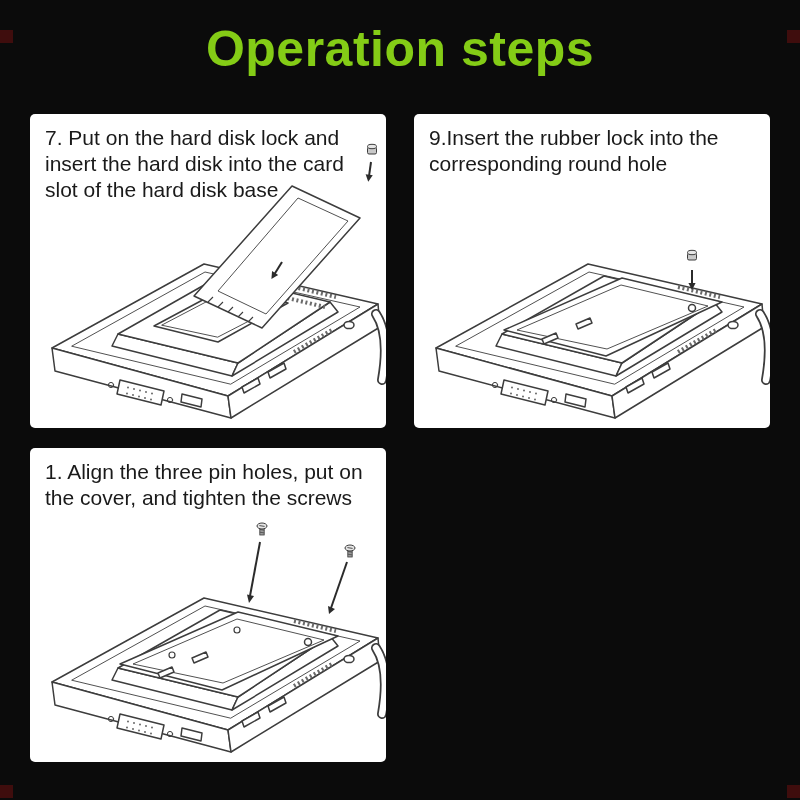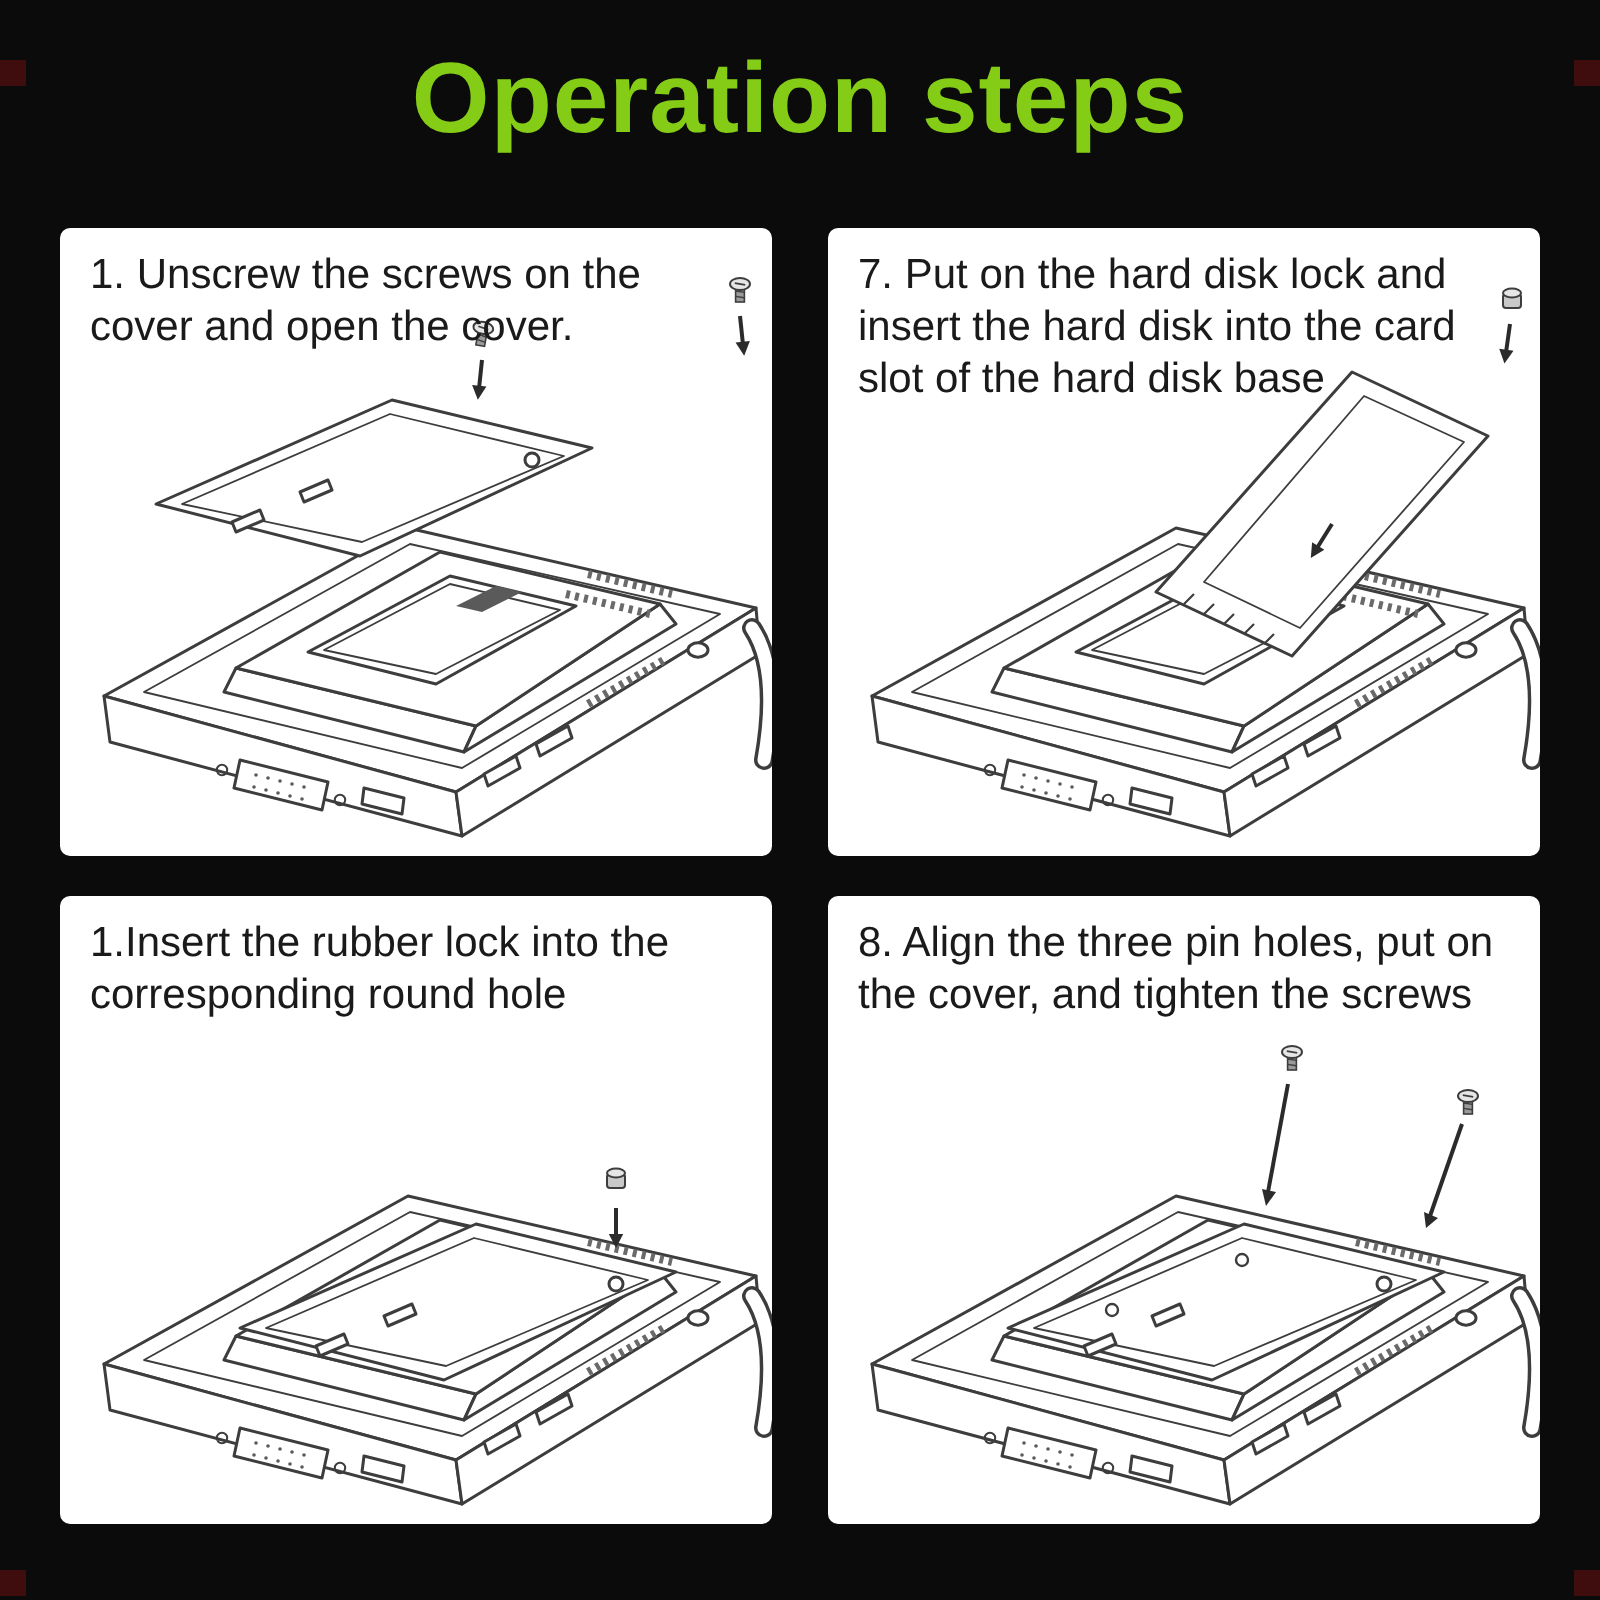--- a/index.html
+++ b/index.html
@@ -111,59 +111,48 @@
 
       <g id="arrowDown">
         <path d="M0,0 L0,15" stroke="#2b2b2b" stroke-width="2" fill="none"></path>
         <path d="M-3.6,13 L0,20 L3.6,13 Z" fill="#2b2b2b" stroke="none"></path>
       </g>
     </defs>
   </svg>
 
   <div class="grid">
 
-    <div class="panel">
-      <div class="panel-text">1. Unscrew the screws on the cover and open the cover.</div>
-      <svg class="panel-svg" viewBox="0 0 356 314" preserveAspectRatio="none" aria-hidden="true">
-        <use href="#dock" transform="translate(2,42)"></use>
-        <use href="#coverPlate" transform="translate(48,86)"></use>
-        <use href="#screwIcon" transform="translate(340,26)"></use>
-        <use href="#arrowDown" transform="translate(340,44) rotate(-6)"></use>
-        <use href="#screwIcon" transform="translate(212,48) rotate(10)"></use>
-        <use href="#arrowDown" transform="translate(211,66) rotate(6)"></use>
-      </svg>
-    </div>
 
     <div class="panel">
       <div class="panel-text">7. Put on the hard disk lock and insert the hard disk into the card slot of the hard disk base</div>
       <svg class="panel-svg" viewBox="0 0 356 314" preserveAspectRatio="none" aria-hidden="true">
         <use href="#dock" transform="translate(2,42)"></use>
         <g fill="#ffffff" stroke="#3d3d3d" stroke-width="1.5" stroke-linejoin="round">
           <path d="M262,72 L330,104 L232,214 L164,182 Z"></path>
           <path d="M268,84 L318,107 L236,200 L188,177 Z" fill="none" stroke-width="0.9"></path>
           <path d="M178,188 l5,-5 M188,193 l5,-5 M198,198 l5,-5 M208,203 l5,-5 M218,208 l5,-5" stroke-width="1.1"></path>
         </g>
         <use href="#plugIcon" transform="translate(342,34)"></use>
         <use href="#arrowDown" transform="translate(341,48) rotate(8)"></use>
         <use href="#arrowDown" transform="translate(252,148) rotate(32)"></use>
       </svg>
     </div>
 
     <div class="panel">
-      <div class="panel-text">1.Insert the rubber lock into the corresponding round hole</div>
+      <div class="panel-text">9.Insert the rubber lock into the corresponding round hole</div>
       <svg class="panel-svg" viewBox="0 0 356 314" preserveAspectRatio="none" aria-hidden="true">
         <use href="#dock" transform="translate(2,42)"></use>
         <use href="#coverPlate" transform="translate(90,164)"></use>
         <use href="#plugIcon" transform="translate(278,140)"></use>
         <use href="#arrowDown" transform="translate(278,156)"></use>
       </svg>
     </div>
 
     <div class="panel">
-      <div class="panel-text">8. Align the three pin holes, put on the cover, and tighten the screws</div>
+      <div class="panel-text">1. Align the three pin holes, put on the cover, and tighten the screws</div>
       <svg class="panel-svg" viewBox="0 0 356 314" preserveAspectRatio="none" aria-hidden="true">
         <use href="#dock" transform="translate(2,42)"></use>
         <use href="#coverPlate" transform="translate(90,164)"></use>
         <circle cx="142" cy="207" r="3" fill="none" stroke="#3d3d3d" stroke-width="1.2"></circle>
         <circle cx="207" cy="182" r="3" fill="none" stroke="#3d3d3d" stroke-width="1.2"></circle>
         <use href="#screwIcon" transform="translate(232,76)"></use>
         <use href="#screwIcon" transform="translate(320,98)"></use>
         <g>
           <path d="M230,94 L220,148" stroke="#2b2b2b" stroke-width="2" fill="none"></path>
           <polygon points="219,155 224,148 217,146.5" fill="#2b2b2b"></polygon>

